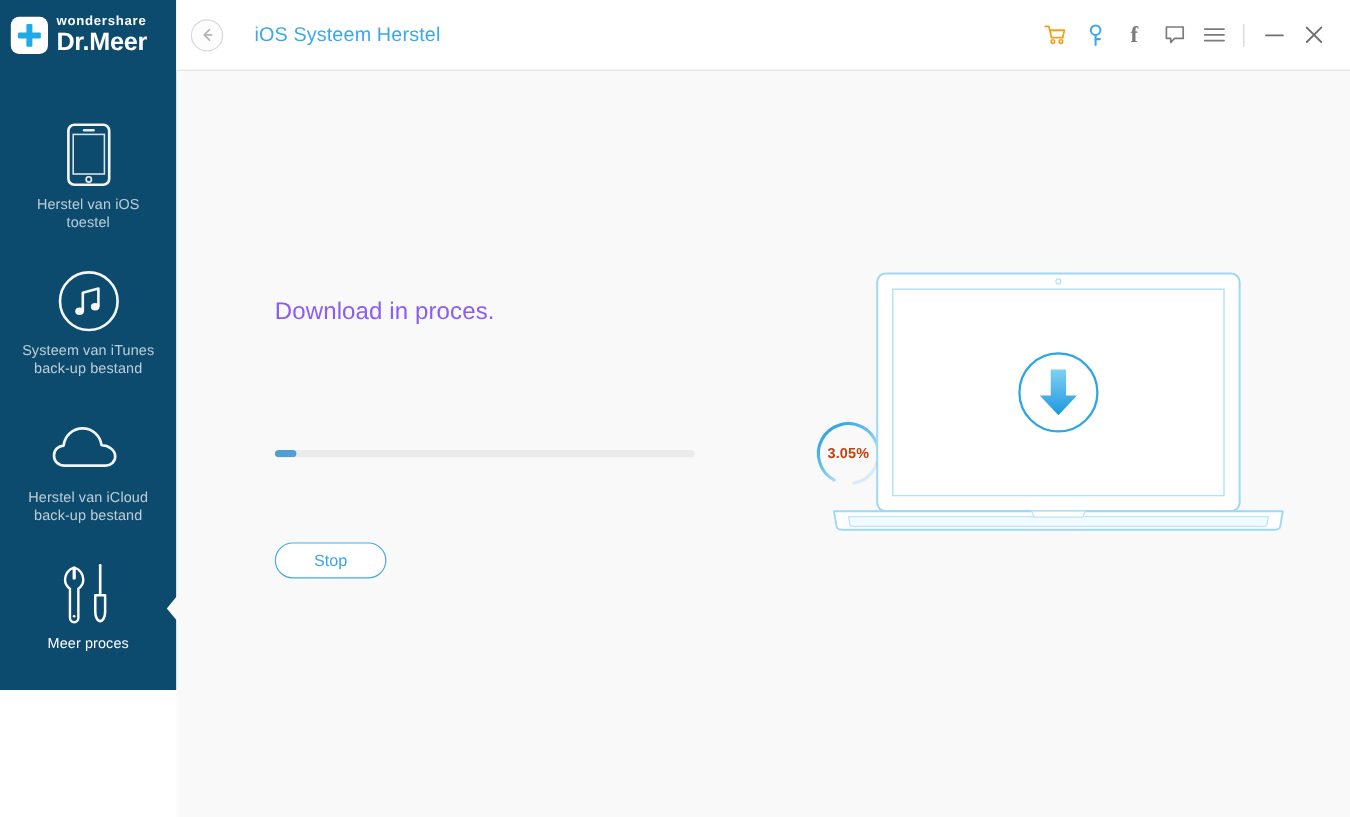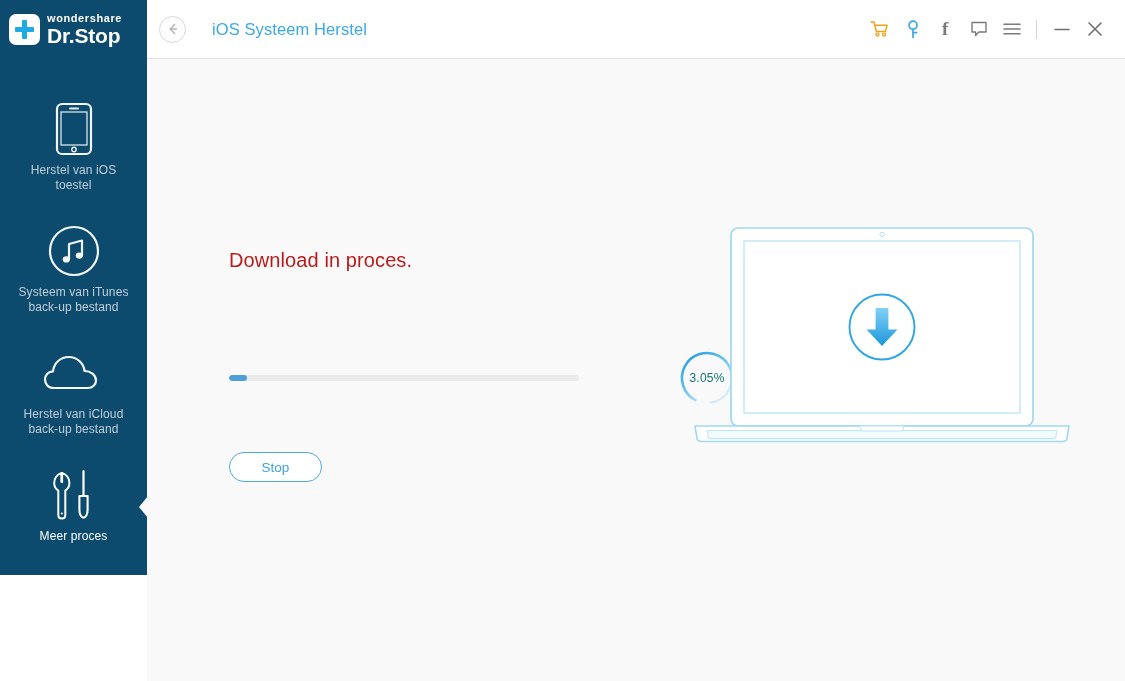--- a/index.html
+++ b/index.html
@@ -165,21 +165,21 @@
     position: relative;
   }
   .panel {
     position: absolute;
     left: 82px;
     top: 190px;
     width: 420px;
   }
   .headline {
     font-size: 20px;
-    color: #b91c1c;
+    color: #8b5cf6;
     letter-spacing: 0.1px;
     margin-bottom: 19px;
   }
   .subline {
     font-size: 13px;
     color: #4a4a4a;
     letter-spacing: 0.05px;
     margin-left: 2px;
   }
   .progress-row {
@@ -205,22 +205,22 @@
     background: #4e9fd8;
     border-radius: 3px;
   }
   .ring-label {
     position: absolute;
     inset: 0;
     display: flex;
     align-items: center;
     justify-content: center;
     font-size: 12px;
-    font-weight: normal;
-    color: #0f766e;
+    font-weight: bold;
+    color: #c2410c;
     letter-spacing: 0.2px;
   }
   .ring-holder {
     position: absolute;
     left: 448px;
     top: -27px;
     width: 60px;
     height: 60px;
   }
 
@@ -258,21 +258,21 @@
 
   <div class="sidebar">
 
     <div class="logo-block">
       <div class="logo-mark">
         <div class="cross-v"></div>
         <div class="cross-h"></div>
       </div>
       <div class="logo-text">
         <span class="ws">wondershare</span>
-        <span class="df">Dr.Stop</span>
+        <span class="df">Dr.Meer</span>
       </div>
     </div>
 
     <div class="nav">
 
       <div class="nav-item">
         <div class="nav-icon">
           <svg width="38" height="54" viewBox="0 0 38 54">
             <rect x="2" y="2" width="34" height="50" rx="5" ry="5" fill="none" stroke="#ffffff" stroke-width="2.2" opacity="0.95"></rect>
             <rect x="6" y="10" width="26" height="33" fill="none" stroke="#ffffff" stroke-width="1.3" opacity="0.85"></rect>

